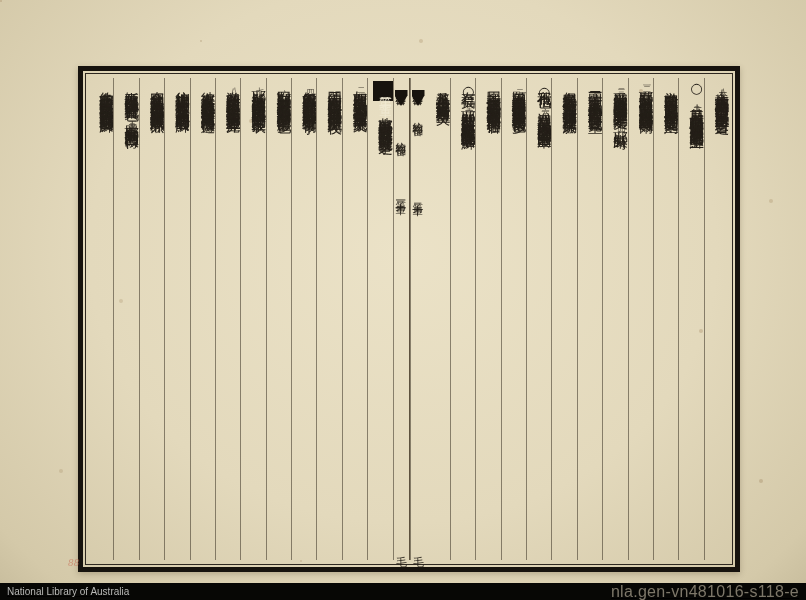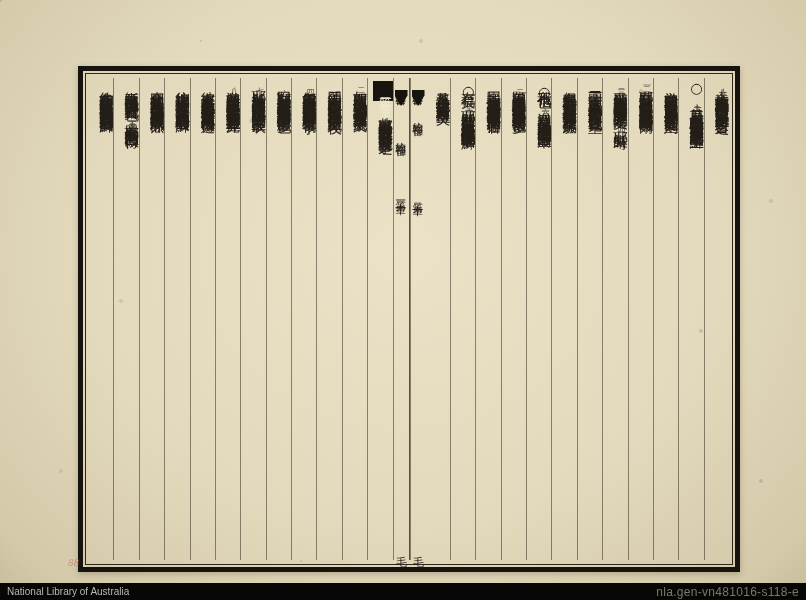--- a/index.html
+++ b/index.html
@@ -56,21 +56,21 @@
   .bx-folio{margin-top:auto;margin-bottom:12px;font-size:11px;}
   .stamp{position:absolute;left:68px;top:558px;color:#c4624a;font-size:9px;opacity:.55;font-style:italic;}
   .footer-bar{
     position:absolute;left:0;bottom:0;width:806px;height:17px;background:#070705;
     display:flex;align-items:center;justify-content:space-between;
     padding:0 7px;box-sizing:border-box;
     font-family:"Liberation Sans", sans-serif;
     text-decoration:underline;
   }
   .footer-left{color:#b8b8b6;font-size:10px;}
-  .footer-right{color:#7d7769;font-size:12px;letter-spacing:.3px;}
+  .footer-right{color:#7d7769;font-size:16px;letter-spacing:.3px;}
 </style>
 </head>
 <body>
 
 <div class="scan">
   <div class="speckles"></div>
 
   <div class="frame-outer">
     <div class="frame-inner">
       <div class="spread">

